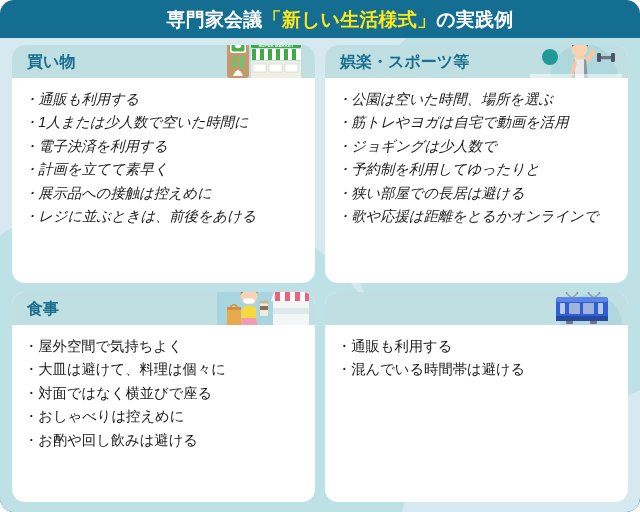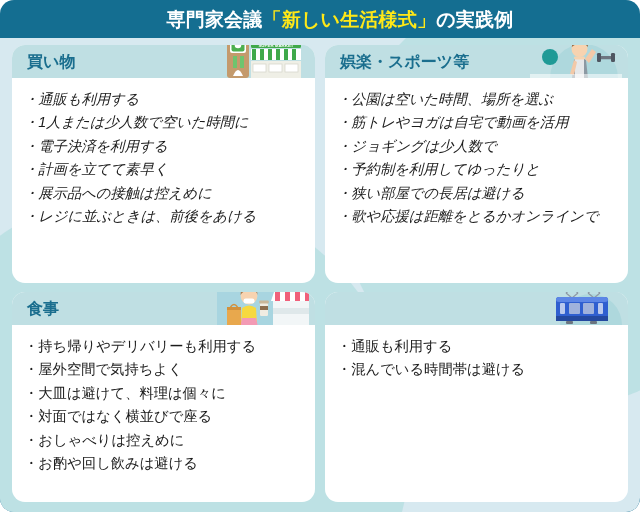--- a/index.html
+++ b/index.html
@@ -270,21 +270,20 @@
             <path d="M10 28 h14 v3 h-14 z" fill="#d2913c"></path>
             <path d="M13.5 28 q3.5 -5 7 0" fill="none" stroke="#d2913c" stroke-width="1.4"></path>
 
             <rect x="43" y="24" width="8" height="13" rx="1.2" fill="#f0ece2"></rect>
             <rect x="43" y="27" width="8" height="4" fill="#8d6e4f"></rect>
             <rect x="42.2" y="21.5" width="9.6" height="3" rx="1" fill="#c9b79a"></rect>
           </svg>
         </span>
       </div>
       <div class="card-body">
-        <div class="bullet">・持ち帰りやデリバリーも利用する</div>
         <div class="bullet">・屋外空間で気持ちよく</div>
         <div class="bullet">・大皿は避けて、料理は個々に</div>
         <div class="bullet">・対面ではなく横並びで座る</div>
         <div class="bullet">・おしゃべりは控えめに</div>
         <div class="bullet">・お酌や回し飲みは避ける</div>
       </div>
     </div>
 
     <div class="card">
       <div class="card-header">

